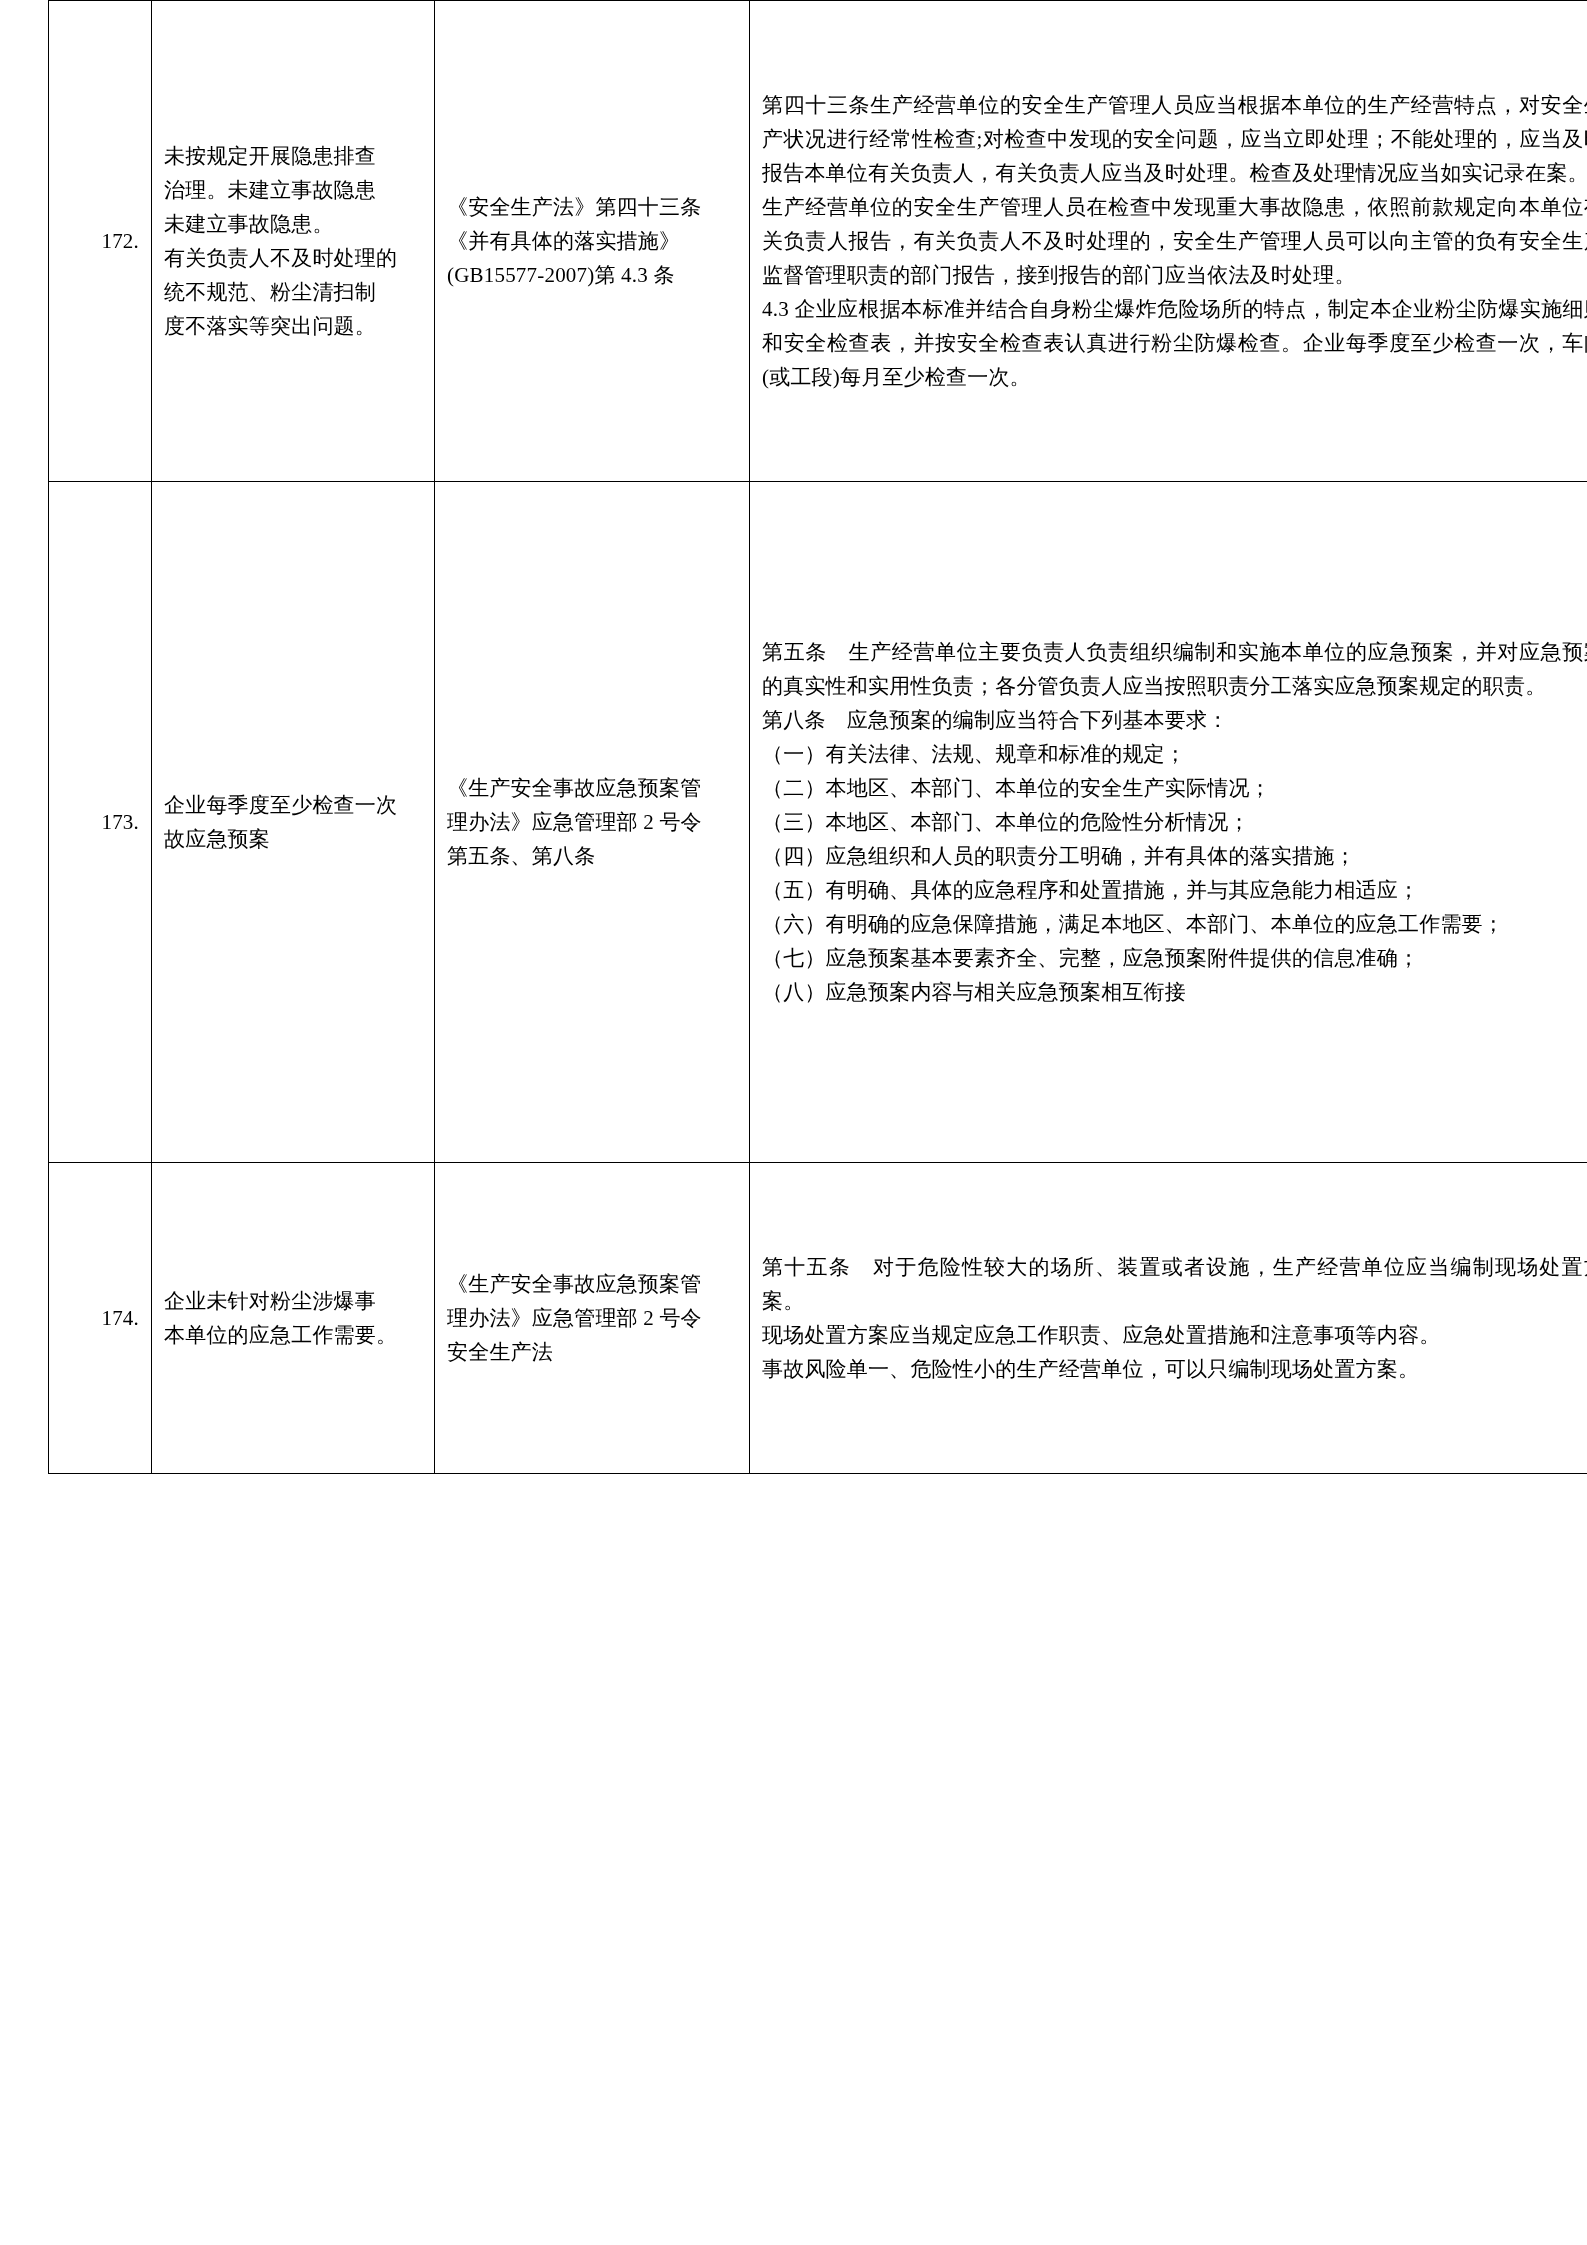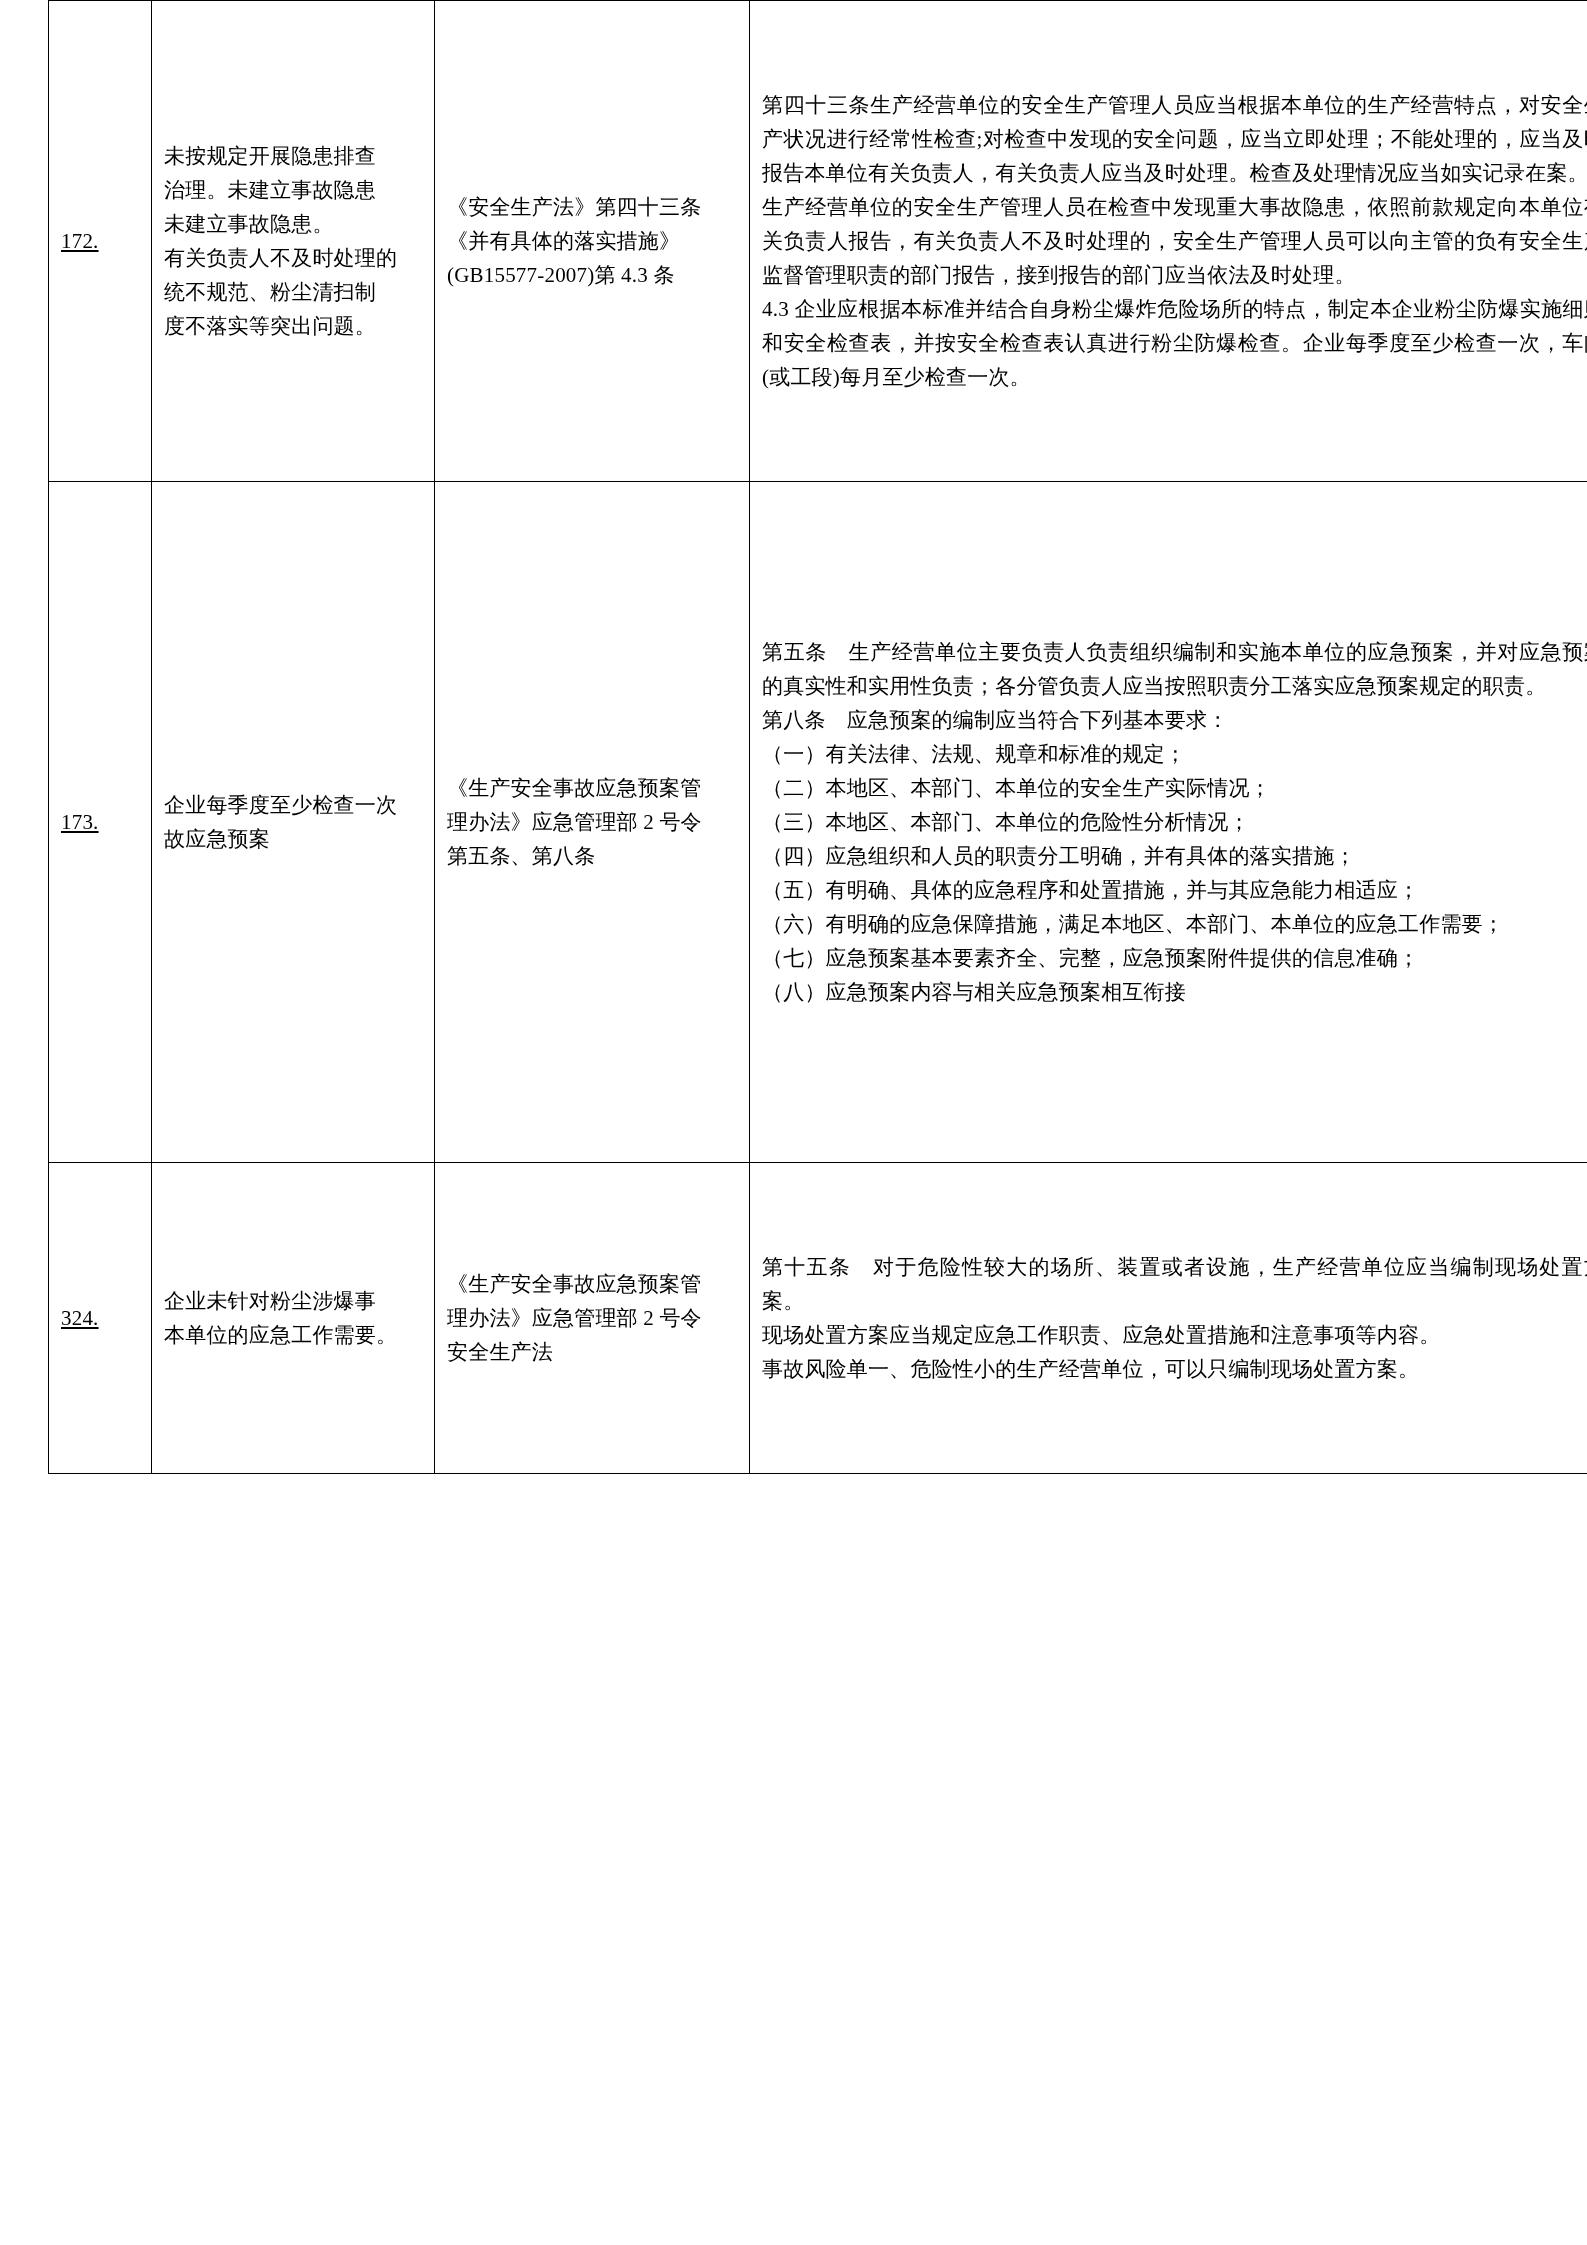--- a/index.html
+++ b/index.html
@@ -30,24 +30,23 @@
   table.doc-table td {
     border: 1px solid #000000;
     vertical-align: middle;
     padding: 10px 12px 10px 12px;
     font-size: 21px;
     line-height: 1.62;
     letter-spacing: 0.2px;
   }
   td.col-num {
     width: 78px;
-    text-align: left;
+    text-align: right;
     vertical-align: middle;
     font-size: 21px;
-    text-decoration: underline;
   }
   td.col-item {
     width: 258px;
     vertical-align: middle;
     padding-left: 16px;
     padding-right: 10px;
   }
   td.col-basis {
     width: 290px;
     vertical-align: middle;
@@ -125,21 +124,21 @@
           <p class="para">（四）应急组织和人员的职责分工明确，并有具体的落实措施；</p>
           <p class="para">（五）有明确、具体的应急程序和处置措施，并与其应急能力相适应；</p>
           <p class="para">（六）有明确的应急保障措施，满足本地区、本部门、本单位的应急工作需要；</p>
           <p class="para">（七）应急预案基本要素齐全、完整，应急预案附件提供的信息准确；</p>
           <p class="para">（八）应急预案内容与相关应急预案相互衔接</p>
         </td>
       </tr>
 
       <tr class="row-174">
         <td class="col-num">
-          <span>324.</span>
+          <span>174.</span>
         </td>
         <td class="col-item">
           <div class="para">企业未针对粉尘涉爆事</div>
           <div class="para">本单位的应急工作需要。</div>
         </td>
         <td class="col-basis">
           <div class="para">《生产安全事故应急预案管</div>
           <div class="para">理办法》应急管理部 2 号令</div>
           <div class="para">安全生产法</div>
         </td>

